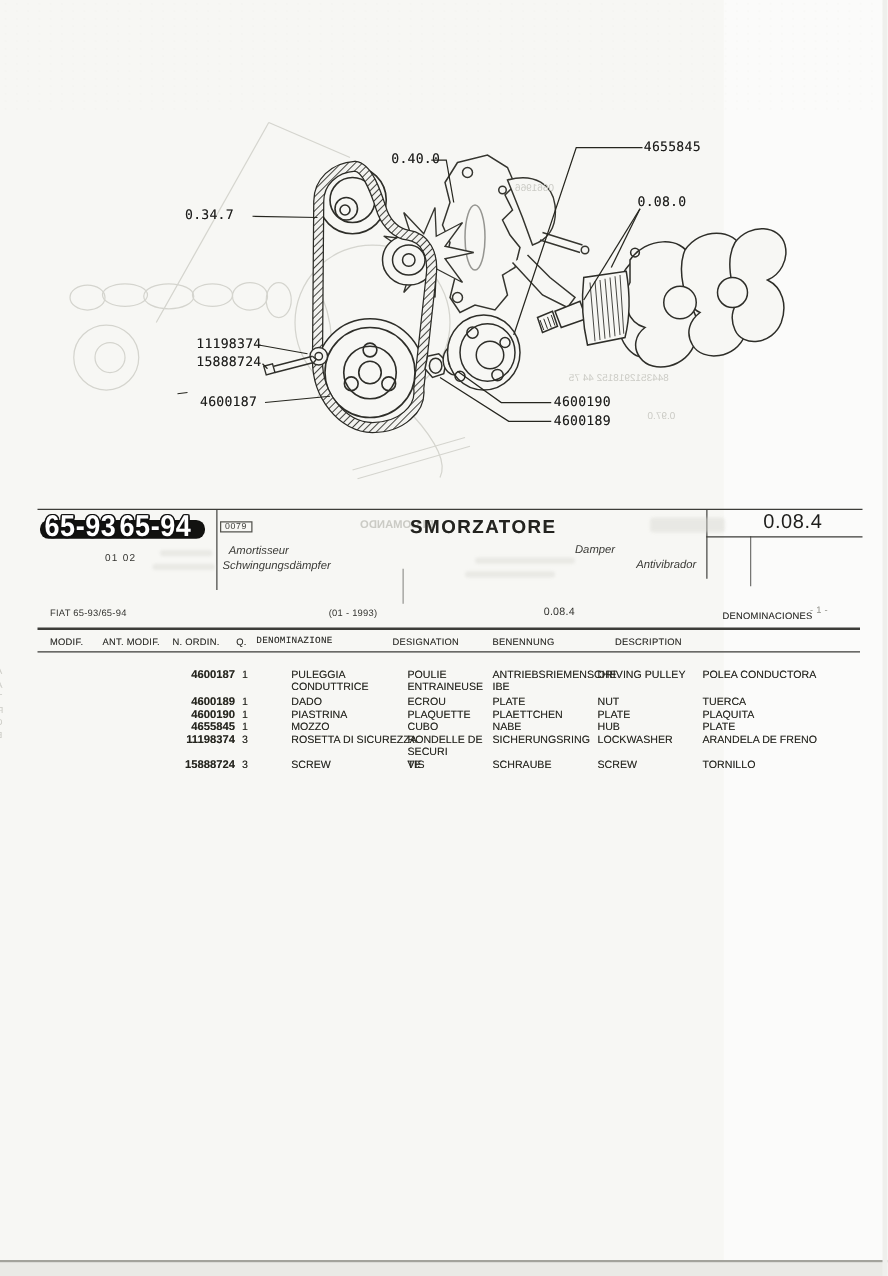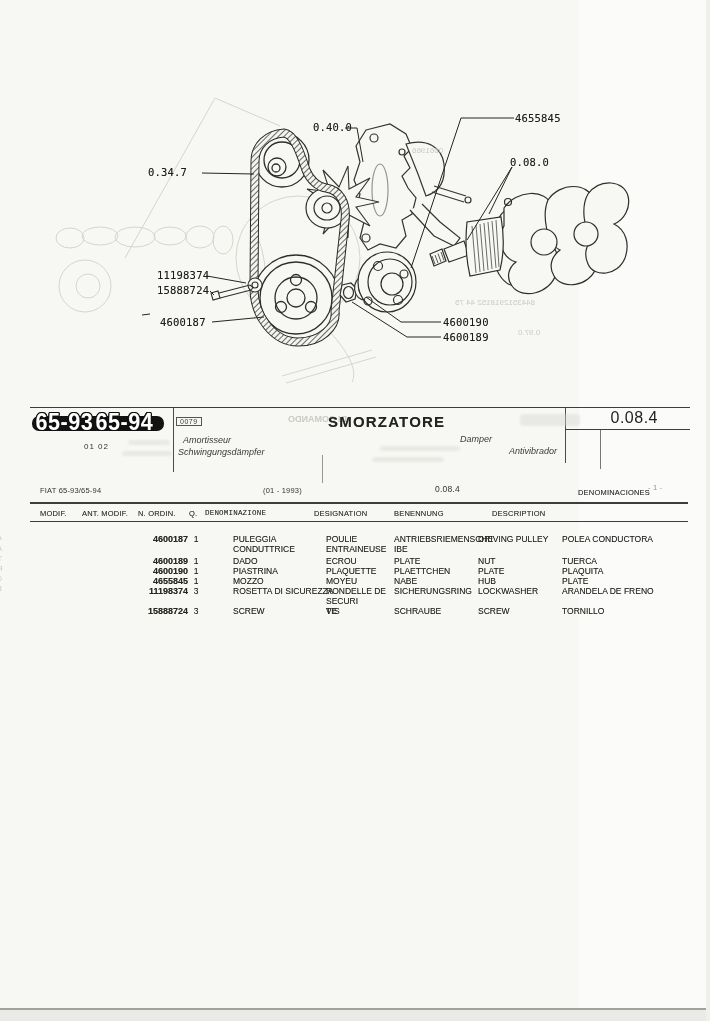--- a/index.html
+++ b/index.html
@@ -269,21 +269,21 @@
     <span class="c-den">PIASTRINA</span>
     <span class="c-des">PLAQUETTE</span>
     <span class="c-ben">PLAETTCHEN</span>
     <span class="c-dsc">PLATE</span>
     <span class="c-esp">PLAQUITA</span>
   </div>
   <div class="abs row" style="top:576px;left:0;width:710px;">
     <span class="c-num">4655845</span>
     <span class="c-qty">1</span>
     <span class="c-den">MOZZO</span>
-    <span class="c-des">MOYEU</span>
+    <span class="c-des">CUBO</span>
     <span class="c-ben">NABE</span>
     <span class="c-dsc">HUB</span>
     <span class="c-esp">PLATE</span>
   </div>
   <div class="abs row" style="top:586px;left:0;width:710px;">
     <span class="c-num">11198374</span>
     <span class="c-qty">3</span>
     <span class="c-den">ROSETTA DI SICUREZZA</span>
     <span class="c-des">RONDELLE DE SECURI
 TE</span>

